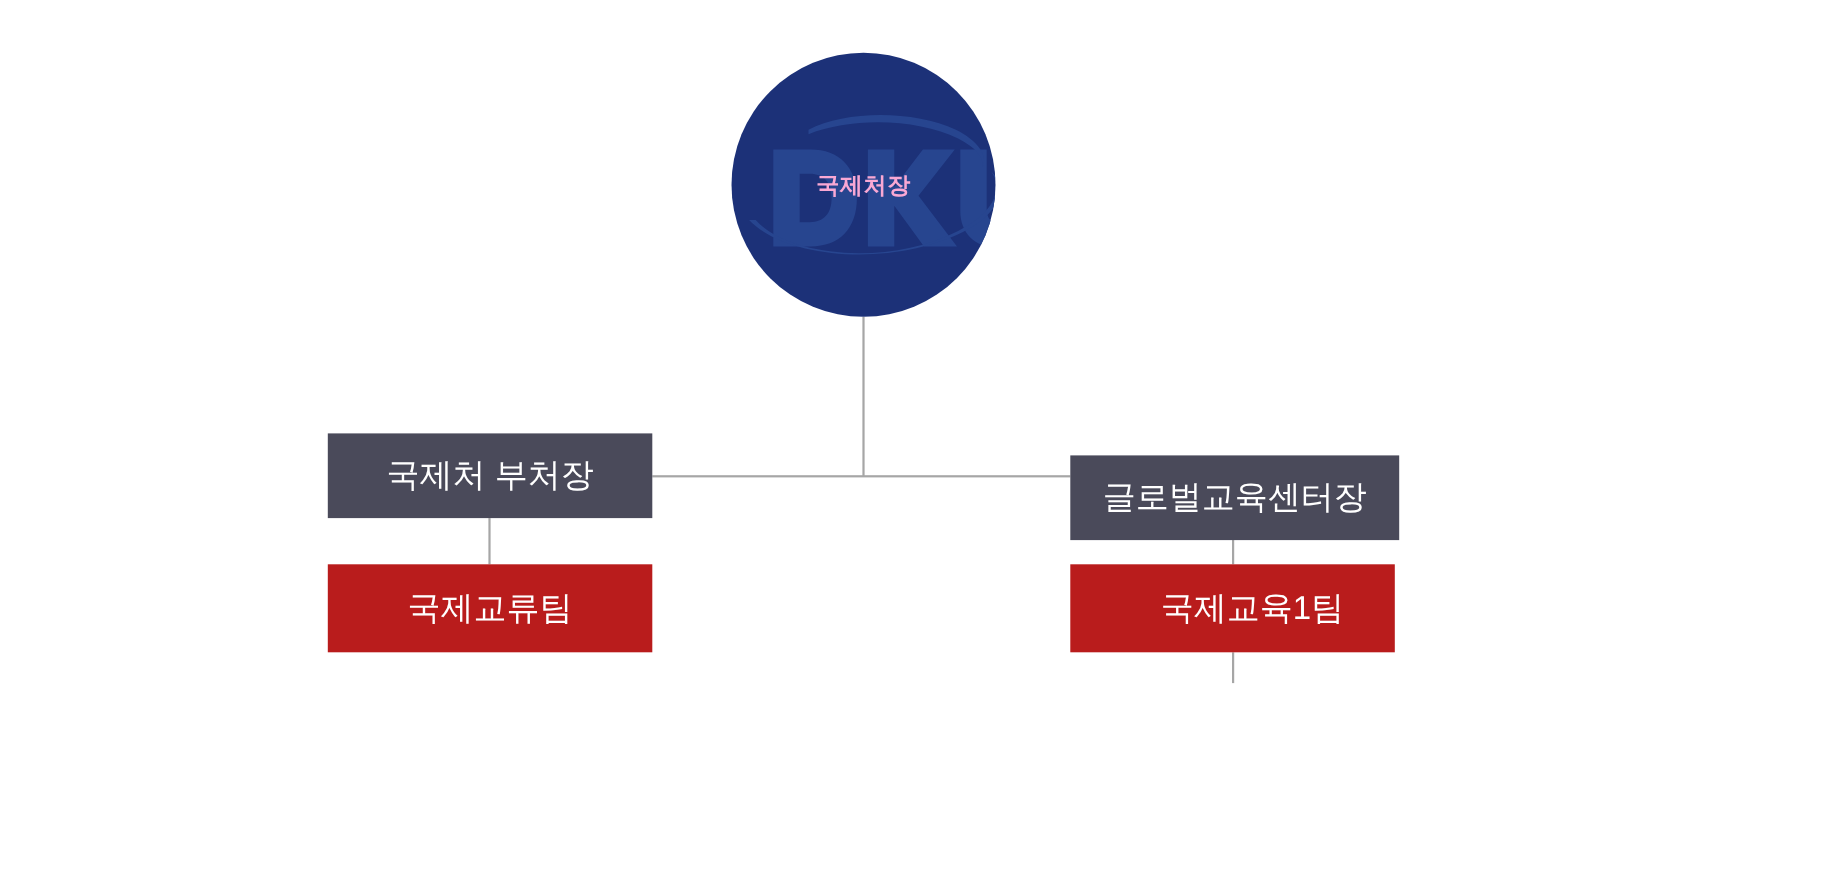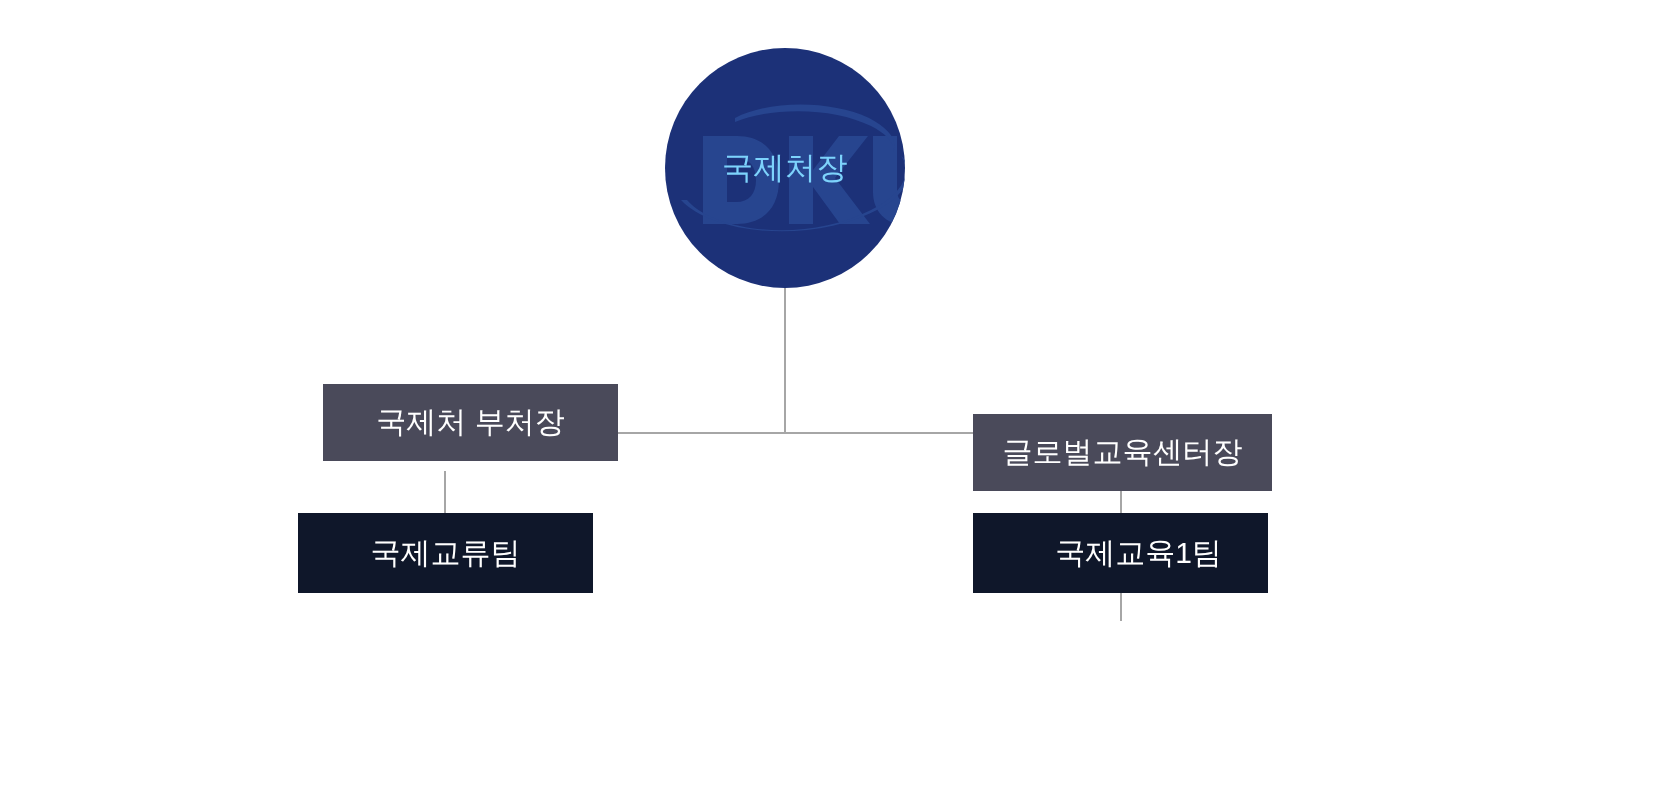--- a/index.html
+++ b/index.html
@@ -49,23 +49,23 @@
   }
   .root-label {
     position: absolute;
     left: 0;
     top: 0;
     width: 240px;
     height: 240px;
     display: flex;
     align-items: center;
     justify-content: center;
-    color: #7dd3fc;
-    font-size: 31px;
-    font-weight: normal;
+    color: #f9a8d4;
+    font-size: 21px;
+    font-weight: bold;
     letter-spacing: 0.5px;
     white-space: nowrap;
     z-index: 2;
   }
 
   
   .node-box {
     position: absolute;
     display: flex;
     align-items: center;
@@ -73,27 +73,27 @@
     color: #ffffff;
     white-space: nowrap;
     box-sizing: border-box;
   }
   .node-box.level2 {
     background: #4a4a5a;
     font-size: 30px;
     font-weight: normal;
   }
   .node-box.level3 {
-    background: #0f172a;
+    background: #b91c1c;
     font-size: 30px;
     font-weight: normal;
   }
 
   
-  .box-vice-director   { left: 298px;  top: 384px; width: 295px; height: 77px; margin-left: 25px; }
+  .box-vice-director   { left: 298px;  top: 394px; width: 295px; height: 77px; }
   .box-center-director { left: 973px;  top: 394px; width: 299px; height: 77px; margin-top: 20px; }
 
   
   .box-exchange-team   { left: 298px;  top: 513px; width: 295px; height: 80px; }
   .box-edu-team-1      { left: 973px;  top: 513px; width: 295px; height: 80px; padding-left: 36px; }
   .box-edu-team-2      { left: 973px;  top: 621px; width: 295px; height: 80px; }
 </style>
 </head>
 <body>
 

